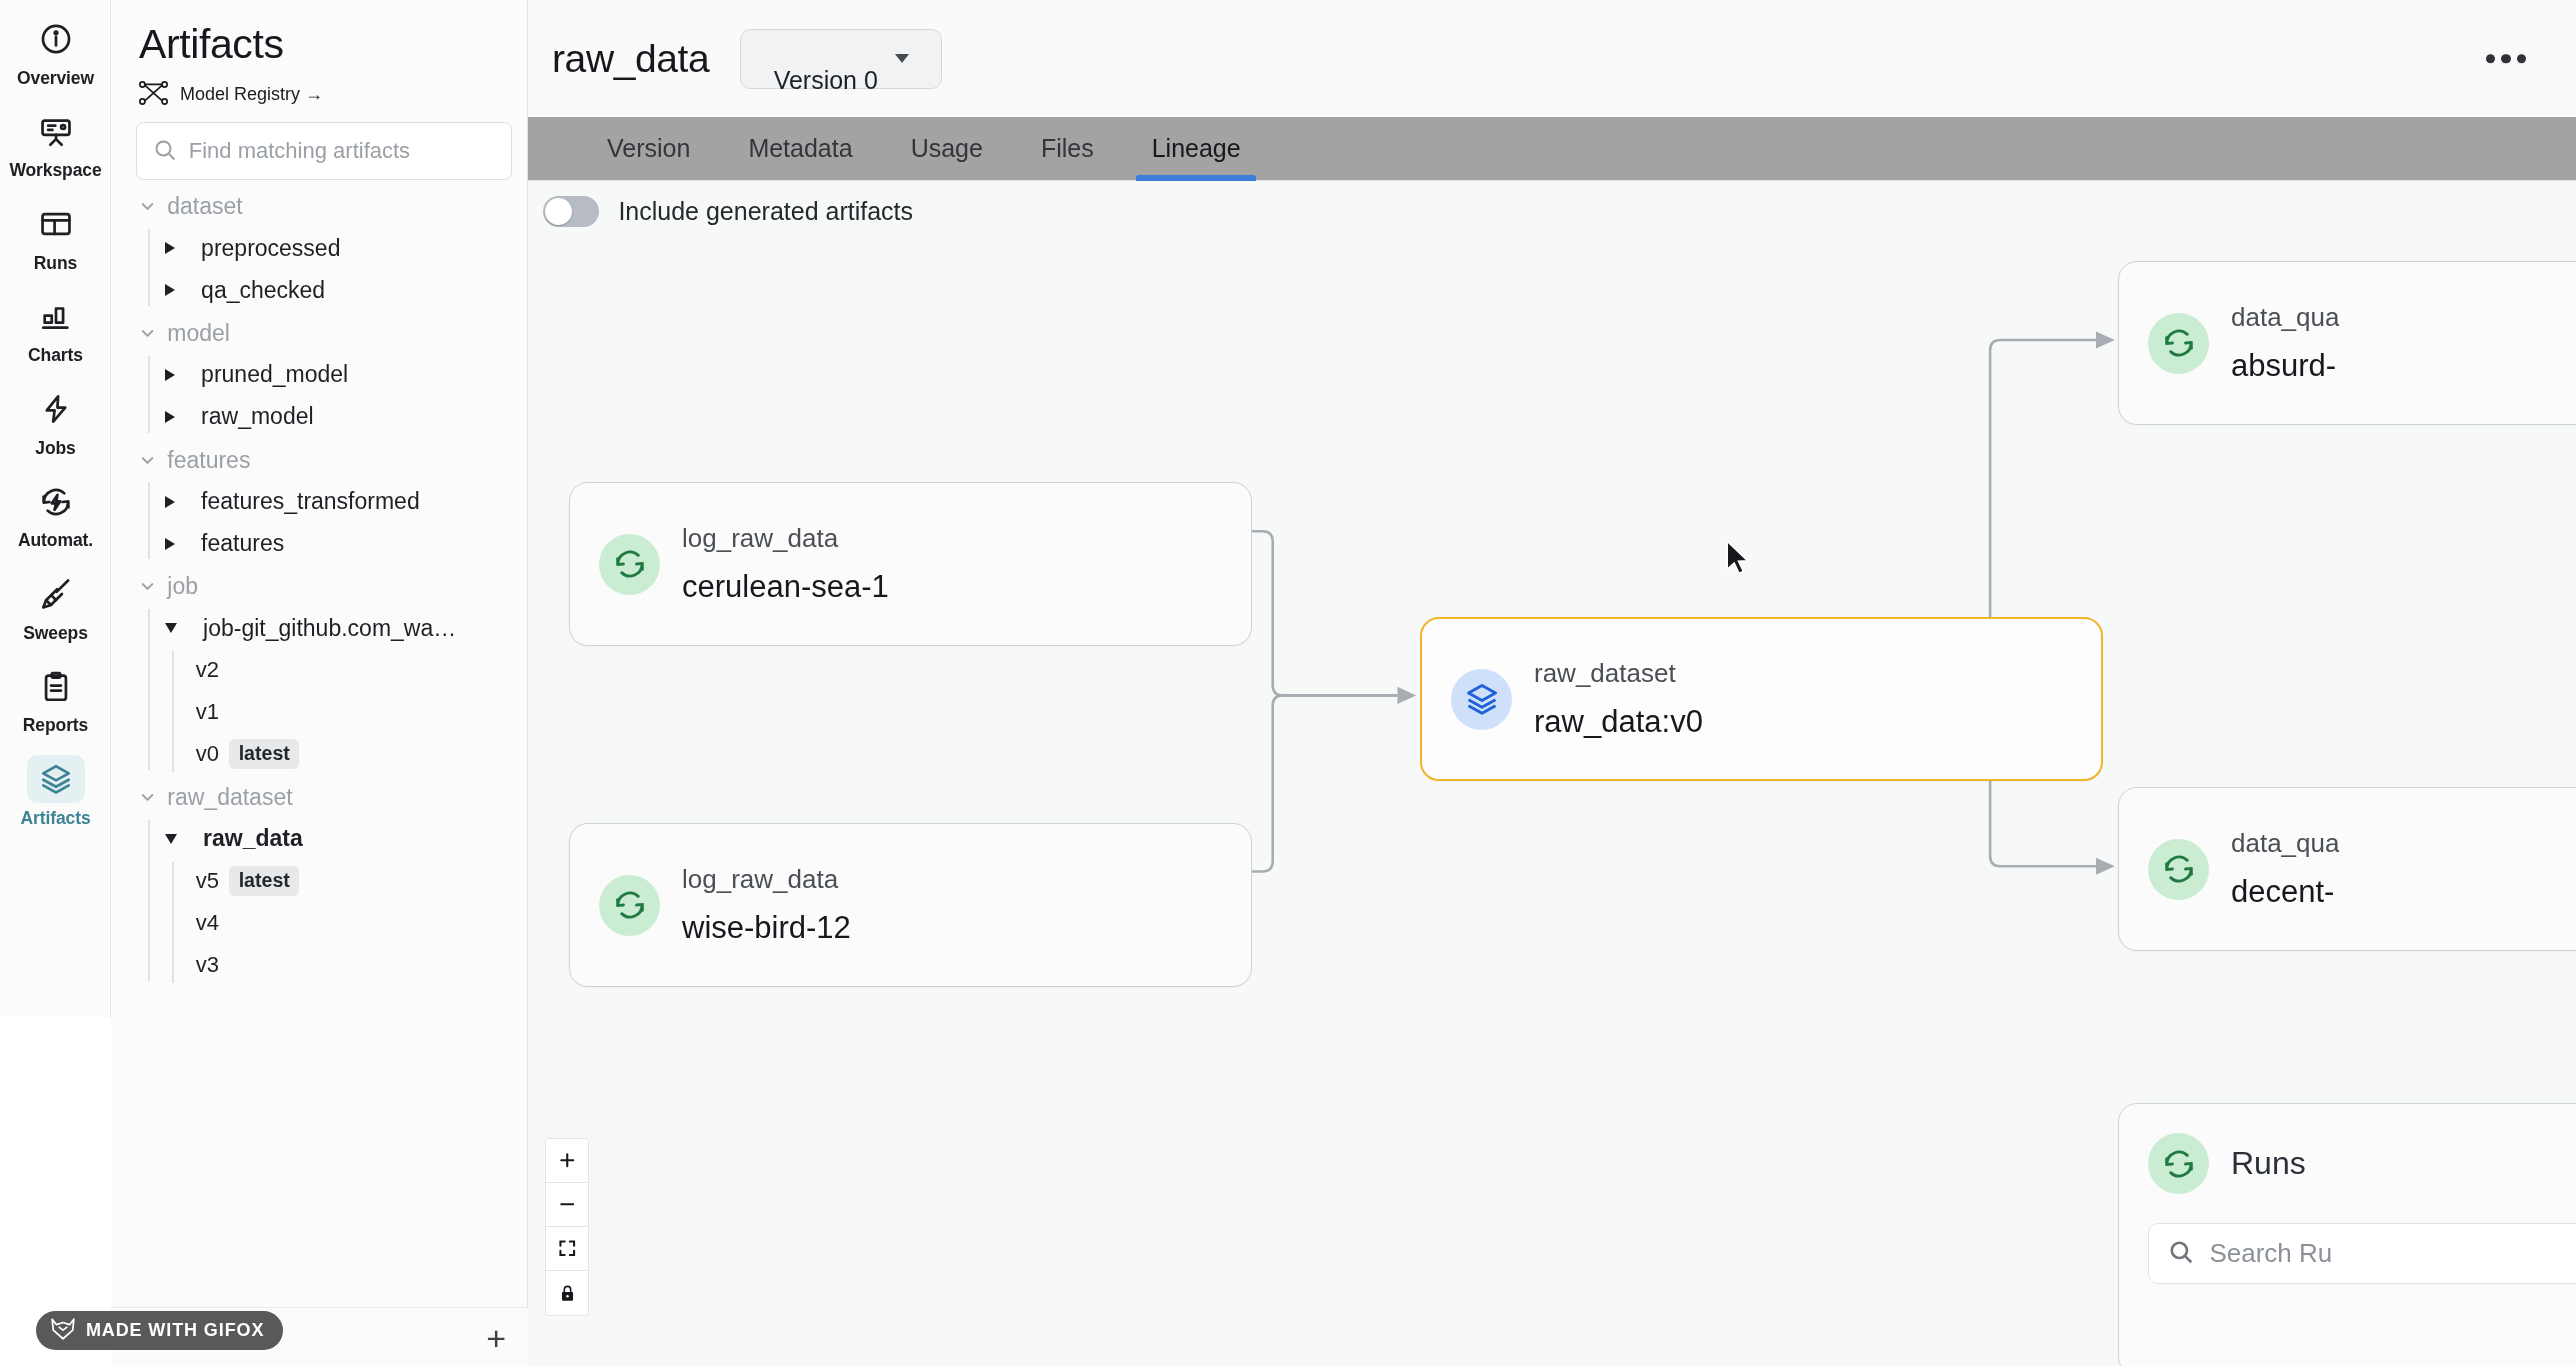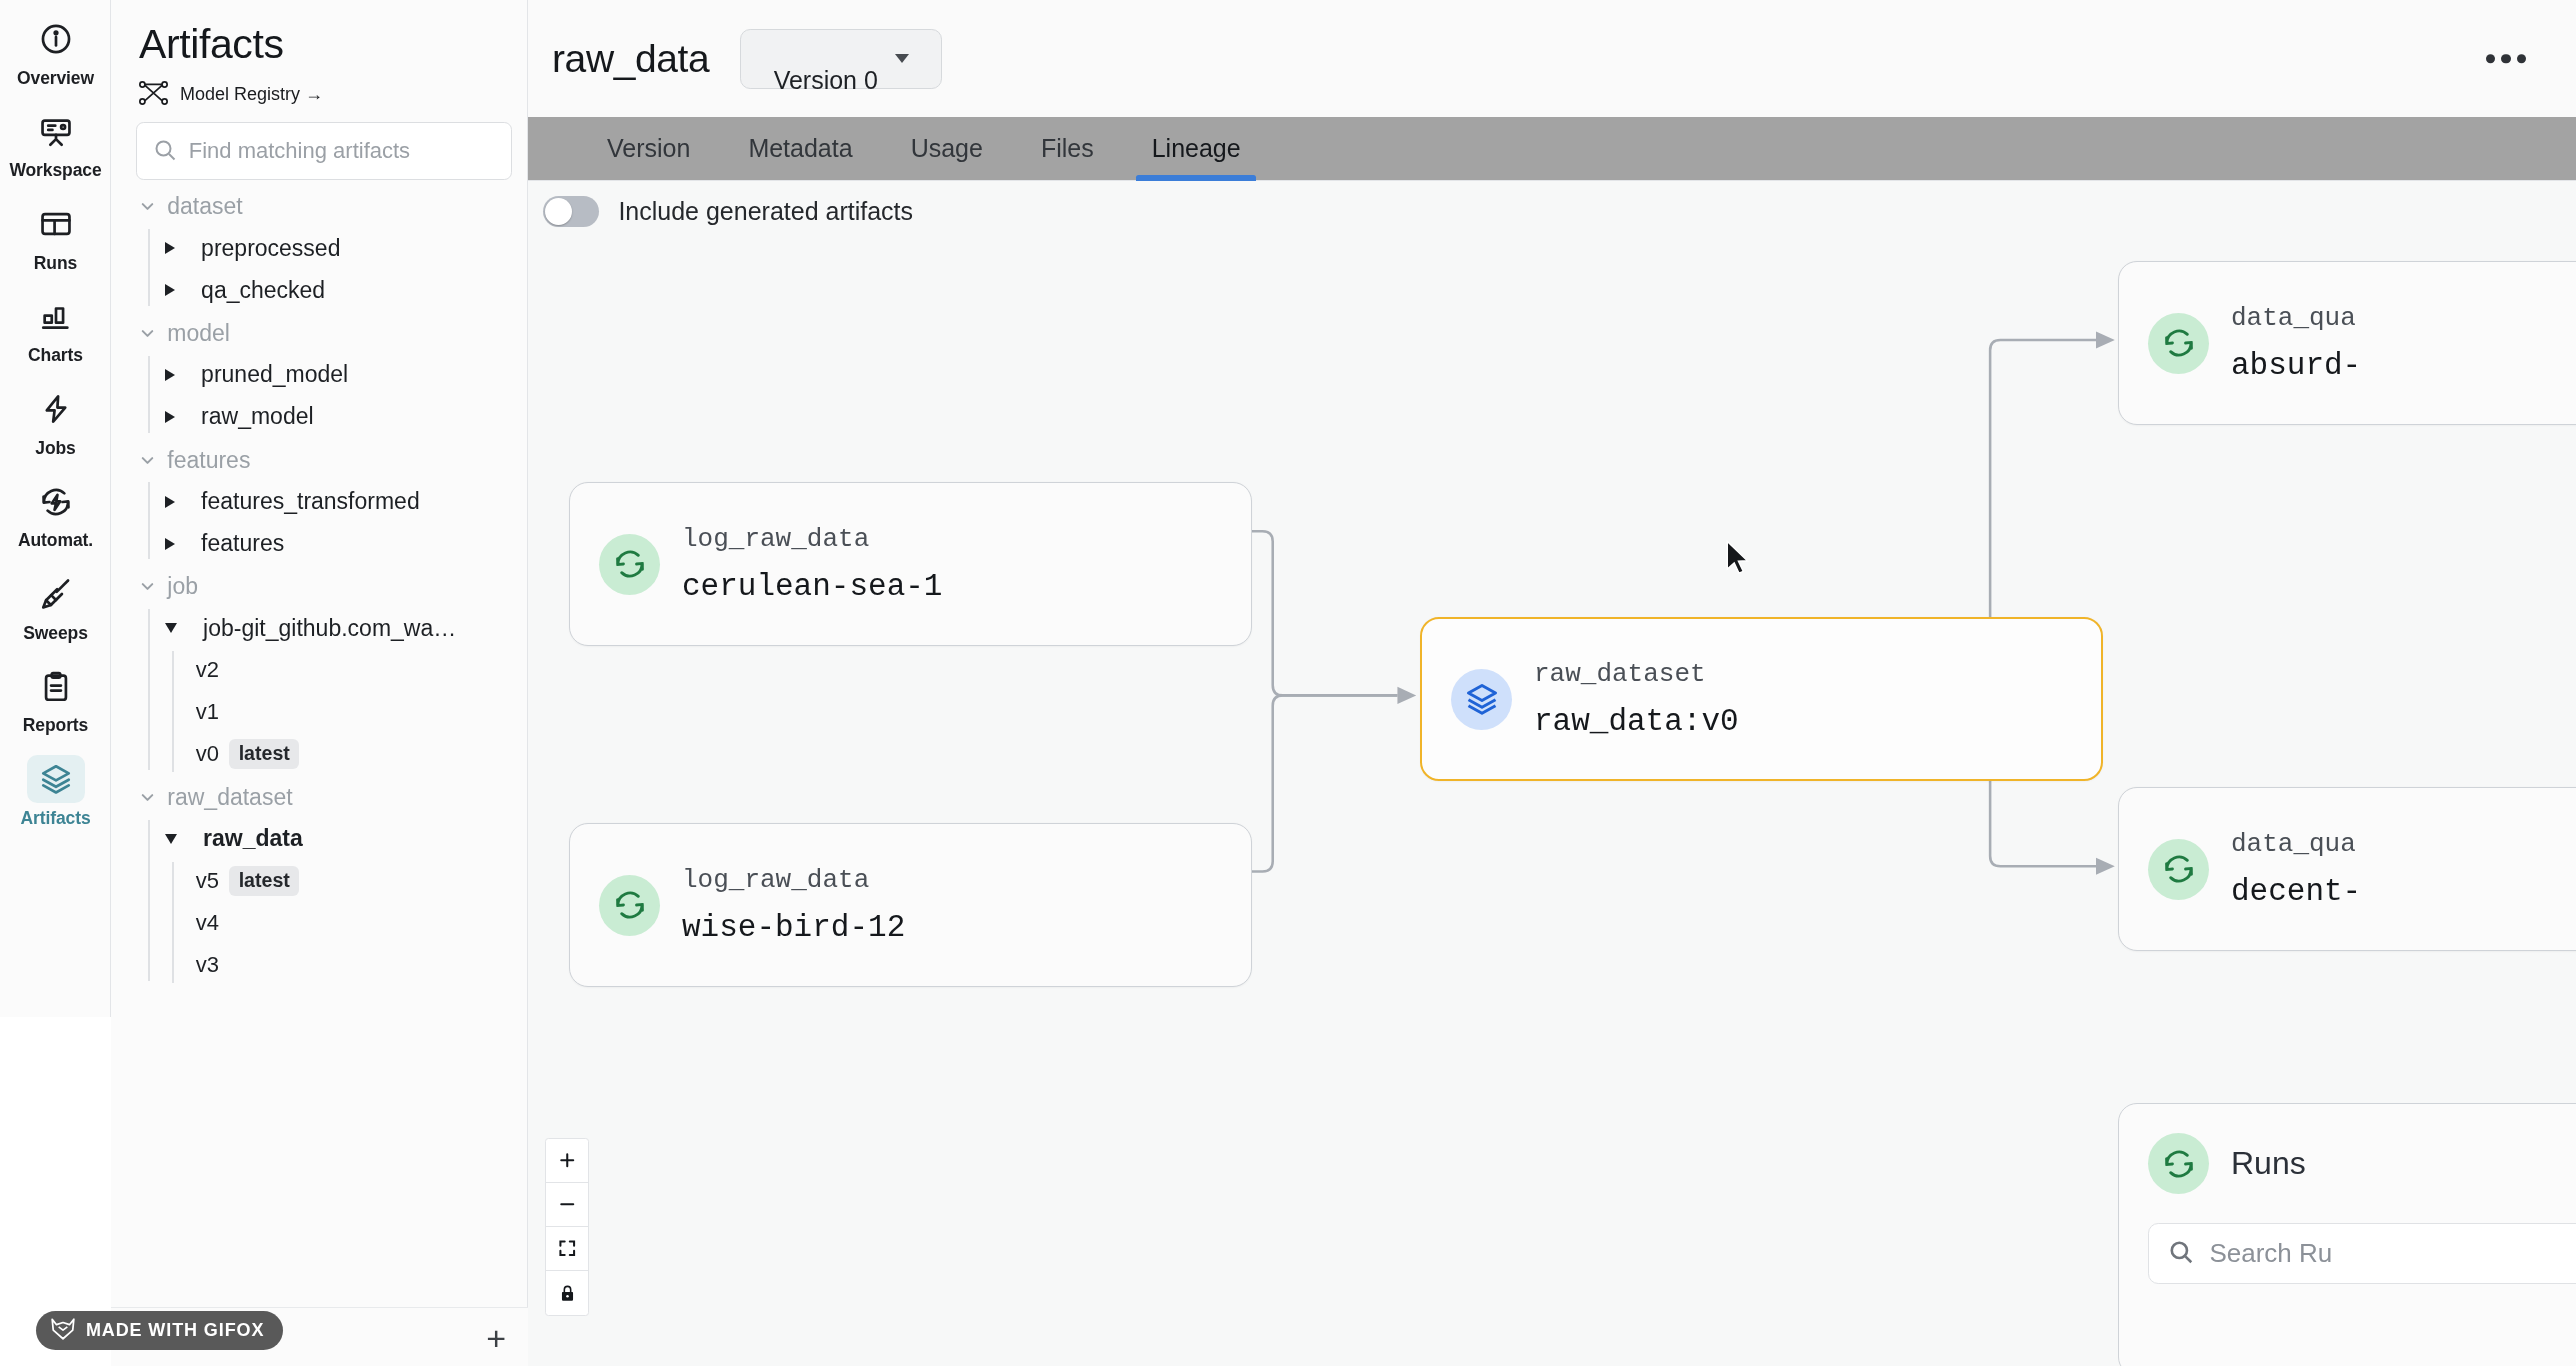--- a/index.html
+++ b/index.html
@@ -202,21 +202,21 @@
     box-shadow: 0 0.9px 1.7px rgba(0,0,0,.04);
   }
   .gnode.highlight { border-color: #f0b429; border-width: 2.6px; background: #fdfdfd; }
   .gbadge {
     width: 61px; height: 61px; border-radius: 50%;
     display: flex; align-items: center; justify-content: center;
     flex: 0 0 61px;
   }
   .gbadge.run { background: #c9ecd3; color: #1f7a41; }
   .gbadge.ds  { background: #cfe0fb; color: #1f63d6; }
-  .gtext { display: flex; flex-direction: column; gap: 15px; overflow: hidden; font-family: Liberation Mono, monospace; }
+  .gtext { display: flex; flex-direction: column; gap: 15px; overflow: hidden; }
   .gtop { font-size: 26px; color: #4a4f56; white-space: nowrap; }
   .gbot { font-size: 31px; color: #15181c; white-space: nowrap; }
   .gsingle { font-size: 32px; color: #2b3038; white-space: nowrap; }
 
   .runs-panel {
     position: absolute;
     background: #fbfbfb;
     border: 1.7px solid #cfd3d8;
     border-radius: 19px;
     padding: 29px;

